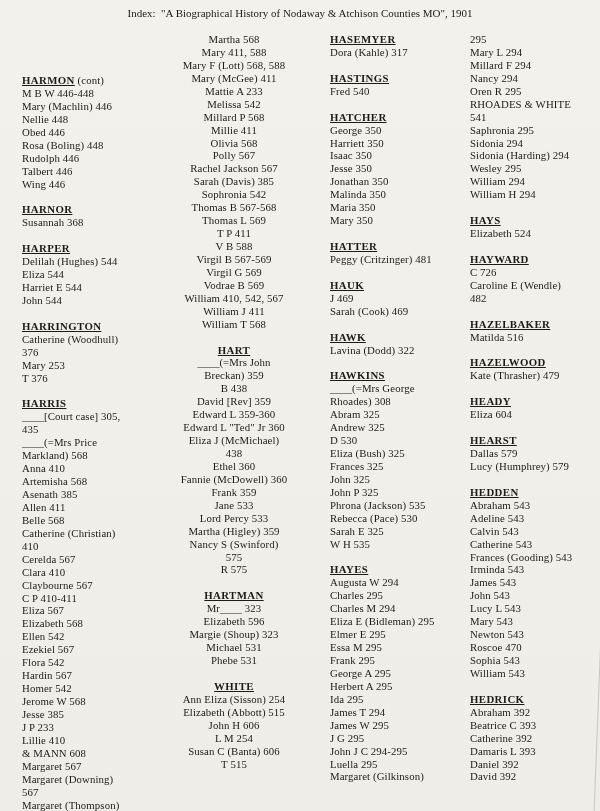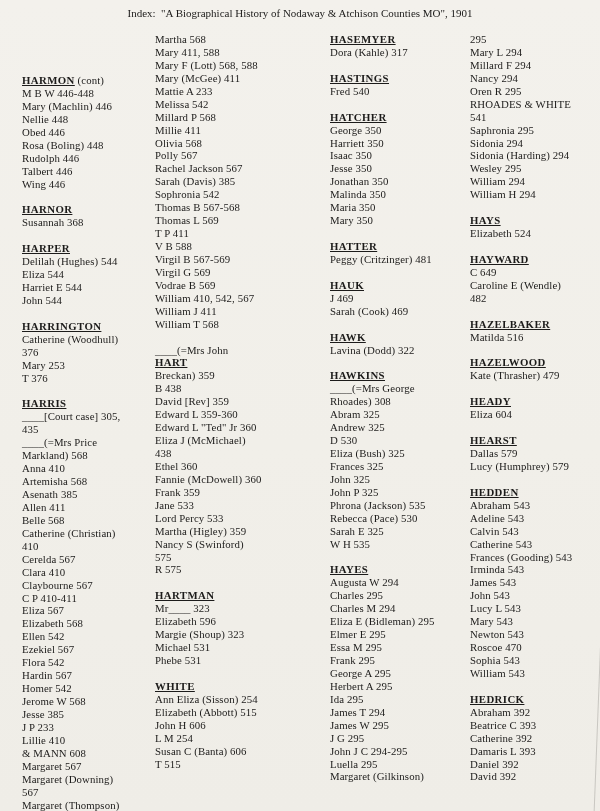--- a/index.html
+++ b/index.html
@@ -24,21 +24,21 @@
     text-align: center;
     font-size: 11px;
     line-height: 14px;
     white-space: pre;
   }
   .col {
     position: absolute;
     top: 33px;
   }
   .col-1 { left: 22px;  width: 132px; margin-top: 41px; }
-  .col-2 { left: 155px; width: 158px; }
+  .col-2 { left: 155px; width: 158px; text-align: center; }
   .col-3 { left: 330px; width: 138px; }
   .col-4 { left: 470px; width: 130px; font-family: Liberation Serif, serif; }
   .line {
     height: 12.95px;
     line-height: 12.95px;
     font-size: 10.8px;
     white-space: nowrap;
     letter-spacing: 0.1px;
   }
   .line.header .hname {
@@ -140,22 +140,22 @@
     <div class="line entry">Thomas L 569</div>
     <div class="line entry">T P 411</div>
     <div class="line entry">V B 588</div>
     <div class="line entry">Virgil B 567-569</div>
     <div class="line entry">Virgil G 569</div>
     <div class="line entry">Vodrae B 569</div>
     <div class="line entry">William 410, 542, 567</div>
     <div class="line entry">William J 411</div>
     <div class="line entry">William T 568</div>
     <div class="line blank"></div>
+    <div class="line header"><span class="hname">HART</span></div>
     <div class="line entry">____(=Mrs John</div>
-    <div class="line header"><span class="hname">HART</span></div>
     <div class="line entry">Breckan) 359</div>
     <div class="line entry">B 438</div>
     <div class="line entry">David [Rev] 359</div>
     <div class="line entry">Edward L 359-360</div>
     <div class="line entry">Edward L "Ted" Jr 360</div>
     <div class="line entry">Eliza J (McMichael)</div>
     <div class="line entry">438</div>
     <div class="line entry">Ethel 360</div>
     <div class="line entry">Fannie (McDowell) 360</div>
     <div class="line entry">Frank 359</div>
@@ -253,21 +253,21 @@
     <div class="line entry">Sidonia 294</div>
     <div class="line entry">Sidonia (Harding) 294</div>
     <div class="line entry">Wesley 295</div>
     <div class="line entry">William 294</div>
     <div class="line entry">William H 294</div>
     <div class="line blank"></div>
     <div class="line header"><span class="hname">HAYS</span></div>
     <div class="line entry">Elizabeth 524</div>
     <div class="line blank"></div>
     <div class="line header"><span class="hname">HAYWARD</span></div>
-    <div class="line entry">C 649</div>
+    <div class="line entry">C 726</div>
     <div class="line entry">Caroline E (Wendle)</div>
     <div class="line entry">482</div>
     <div class="line blank"></div>
     <div class="line header"><span class="hname">HAZELBAKER</span></div>
     <div class="line entry">Matilda 516</div>
     <div class="line blank"></div>
     <div class="line header"><span class="hname">HAZELWOOD</span></div>
     <div class="line entry">Kate (Thrasher) 479</div>
     <div class="line blank"></div>
     <div class="line header"><span class="hname">HEADY</span></div>

